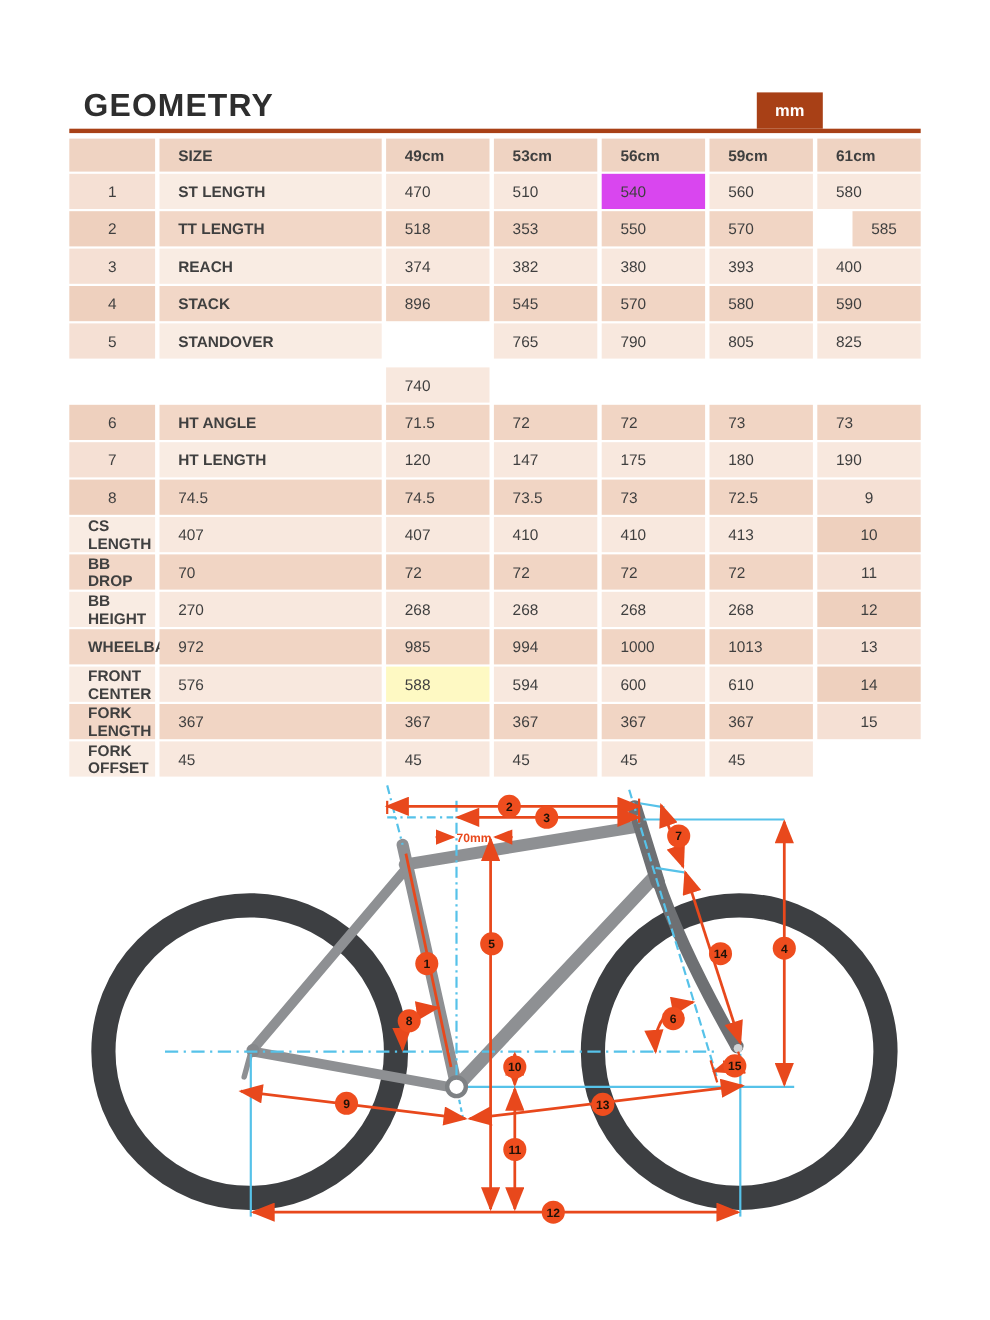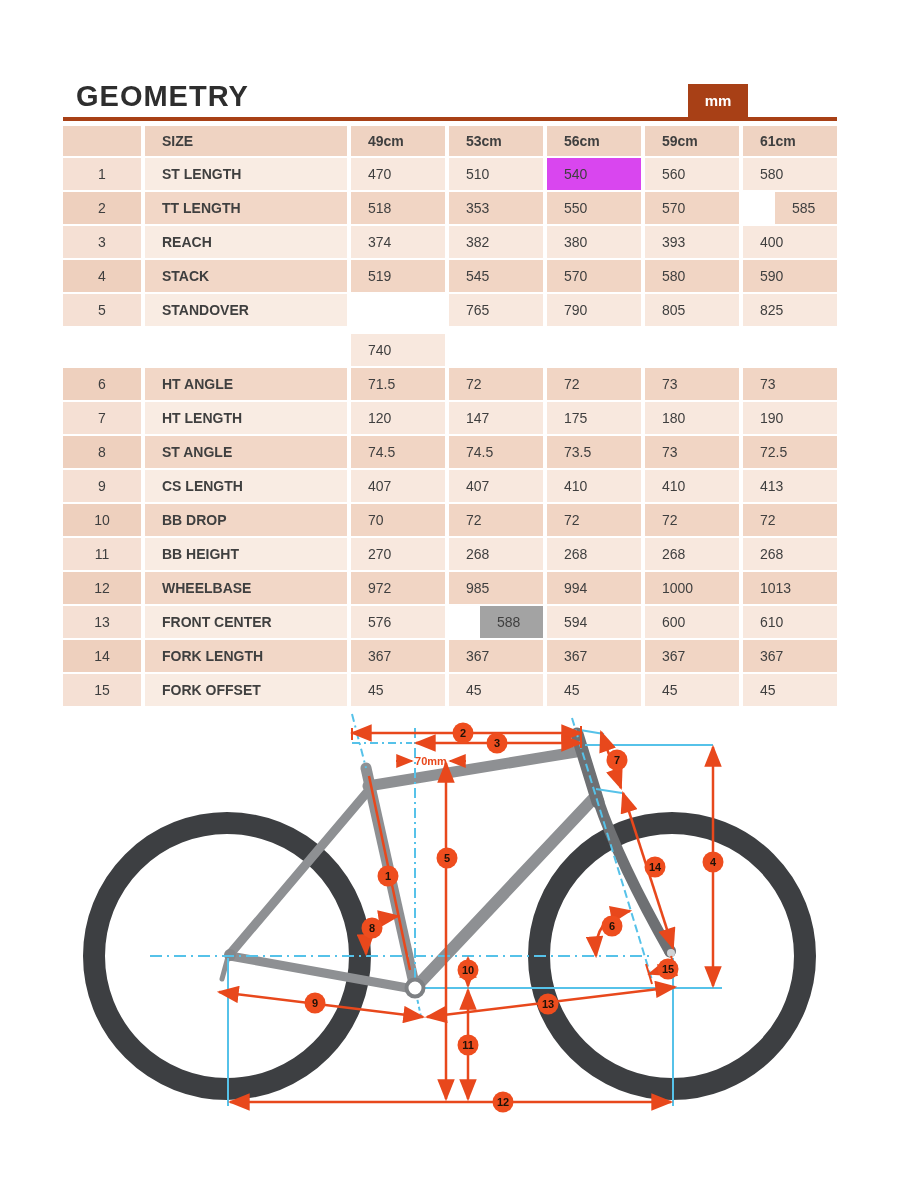--- a/index.html
+++ b/index.html
@@ -61,21 +61,21 @@
       <div class="cell val is-even" style="background: rgb(241, 213, 196); margin-left: 32px;">585</div>
       <div class="cell num is-odd" style="background: rgb(245, 224, 212);">3</div>
       <div class="cell lbl is-odd" style="background: rgb(249, 236, 227);">REACH</div>
       <div class="cell val is-odd" style="background: rgb(248, 232, 222);">374</div>
       <div class="cell val is-odd" style="background: rgb(248, 232, 222);">382</div>
       <div class="cell val is-odd" style="background: rgb(248, 232, 222);">380</div>
       <div class="cell val is-odd" style="background: rgb(248, 232, 222);">393</div>
       <div class="cell val is-odd" style="background: rgb(248, 232, 222);">400</div>
       <div class="cell num is-even" style="background: rgb(238, 208, 190);">4</div>
       <div class="cell lbl is-even" style="background: rgb(242, 215, 199);">STACK</div>
-      <div class="cell val is-even" style="background: rgb(241, 213, 196);">519</div>
+      <div class="cell val is-even" style="background: rgb(241, 213, 196);">896</div>
       <div class="cell val is-even" style="background: rgb(241, 213, 196);">545</div>
       <div class="cell val is-even" style="background: rgb(241, 213, 196);">570</div>
       <div class="cell val is-even" style="background: rgb(241, 213, 196);">580</div>
       <div class="cell val is-even" style="background: rgb(241, 213, 196);">590</div>
       <div class="cell num is-odd" style="background: rgb(245, 224, 212);">5</div>
       <div class="cell lbl is-odd" style="background: rgb(249, 236, 227);">STANDOVER</div>
       <div class="cell val is-odd" style="background: rgb(248, 232, 222); margin-top: 40px;">740</div>
       <div class="cell val is-odd" style="background: rgb(248, 232, 222);">765</div>
       <div class="cell val is-odd" style="background: rgb(248, 232, 222);">790</div>
       <div class="cell val is-odd" style="background: rgb(248, 232, 222);">805</div>
@@ -88,21 +88,20 @@
       <div class="cell val is-even" style="background: rgb(241, 213, 196);">73</div>
       <div class="cell val is-even" style="background: rgb(241, 213, 196);">73</div>
       <div class="cell num is-odd" style="background: rgb(245, 224, 212);">7</div>
       <div class="cell lbl is-odd" style="background: rgb(249, 236, 227);">HT LENGTH</div>
       <div class="cell val is-odd" style="background: rgb(248, 232, 222);">120</div>
       <div class="cell val is-odd" style="background: rgb(248, 232, 222);">147</div>
       <div class="cell val is-odd" style="background: rgb(248, 232, 222);">175</div>
       <div class="cell val is-odd" style="background: rgb(248, 232, 222);">180</div>
       <div class="cell val is-odd" style="background: rgb(248, 232, 222);">190</div>
       <div class="cell num is-even" style="background: rgb(238, 208, 190);">8</div>
-      <div class="cell lbl is-even" style="background: rgb(242, 215, 199);">ST ANGLE</div>
       <div class="cell val is-even" style="background: rgb(241, 213, 196);">74.5</div>
       <div class="cell val is-even" style="background: rgb(241, 213, 196);">74.5</div>
       <div class="cell val is-even" style="background: rgb(241, 213, 196);">73.5</div>
       <div class="cell val is-even" style="background: rgb(241, 213, 196);">73</div>
       <div class="cell val is-even" style="background: rgb(241, 213, 196);">72.5</div>
       <div class="cell num is-odd" style="background: rgb(245, 224, 212);">9</div>
       <div class="cell lbl is-odd" style="background: rgb(249, 236, 227);">CS LENGTH</div>
       <div class="cell val is-odd" style="background: rgb(248, 232, 222);">407</div>
       <div class="cell val is-odd" style="background: rgb(248, 232, 222);">407</div>
       <div class="cell val is-odd" style="background: rgb(248, 232, 222);">410</div>
@@ -125,21 +124,21 @@
       <div class="cell num is-even" style="background: rgb(238, 208, 190);">12</div>
       <div class="cell lbl is-even" style="background: rgb(242, 215, 199);">WHEELBASE</div>
       <div class="cell val is-even" style="background: rgb(241, 213, 196);">972</div>
       <div class="cell val is-even" style="background: rgb(241, 213, 196);">985</div>
       <div class="cell val is-even" style="background: rgb(241, 213, 196);">994</div>
       <div class="cell val is-even" style="background: rgb(241, 213, 196);">1000</div>
       <div class="cell val is-even" style="background: rgb(241, 213, 196);">1013</div>
       <div class="cell num is-odd" style="background: rgb(245, 224, 212);">13</div>
       <div class="cell lbl is-odd" style="background: rgb(249, 236, 227);">FRONT CENTER</div>
       <div class="cell val is-odd" style="background: rgb(248, 232, 222);">576</div>
-      <div class="cell val is-odd" style="background: #a3a3a3; margin-left: 31px;">588</div>
+      <div class="cell val is-odd" style="background: #fef9c3;">588</div>
       <div class="cell val is-odd" style="background: rgb(248, 232, 222);">594</div>
       <div class="cell val is-odd" style="background: rgb(248, 232, 222);">600</div>
       <div class="cell val is-odd" style="background: rgb(248, 232, 222);">610</div>
       <div class="cell num is-even" style="background: rgb(238, 208, 190);">14</div>
       <div class="cell lbl is-even" style="background: rgb(242, 215, 199);">FORK LENGTH</div>
       <div class="cell val is-even" style="background: rgb(241, 213, 196);">367</div>
       <div class="cell val is-even" style="background: rgb(241, 213, 196);">367</div>
       <div class="cell val is-even" style="background: rgb(241, 213, 196);">367</div>
       <div class="cell val is-even" style="background: rgb(241, 213, 196);">367</div>
       <div class="cell val is-even" style="background: rgb(241, 213, 196);">367</div>

